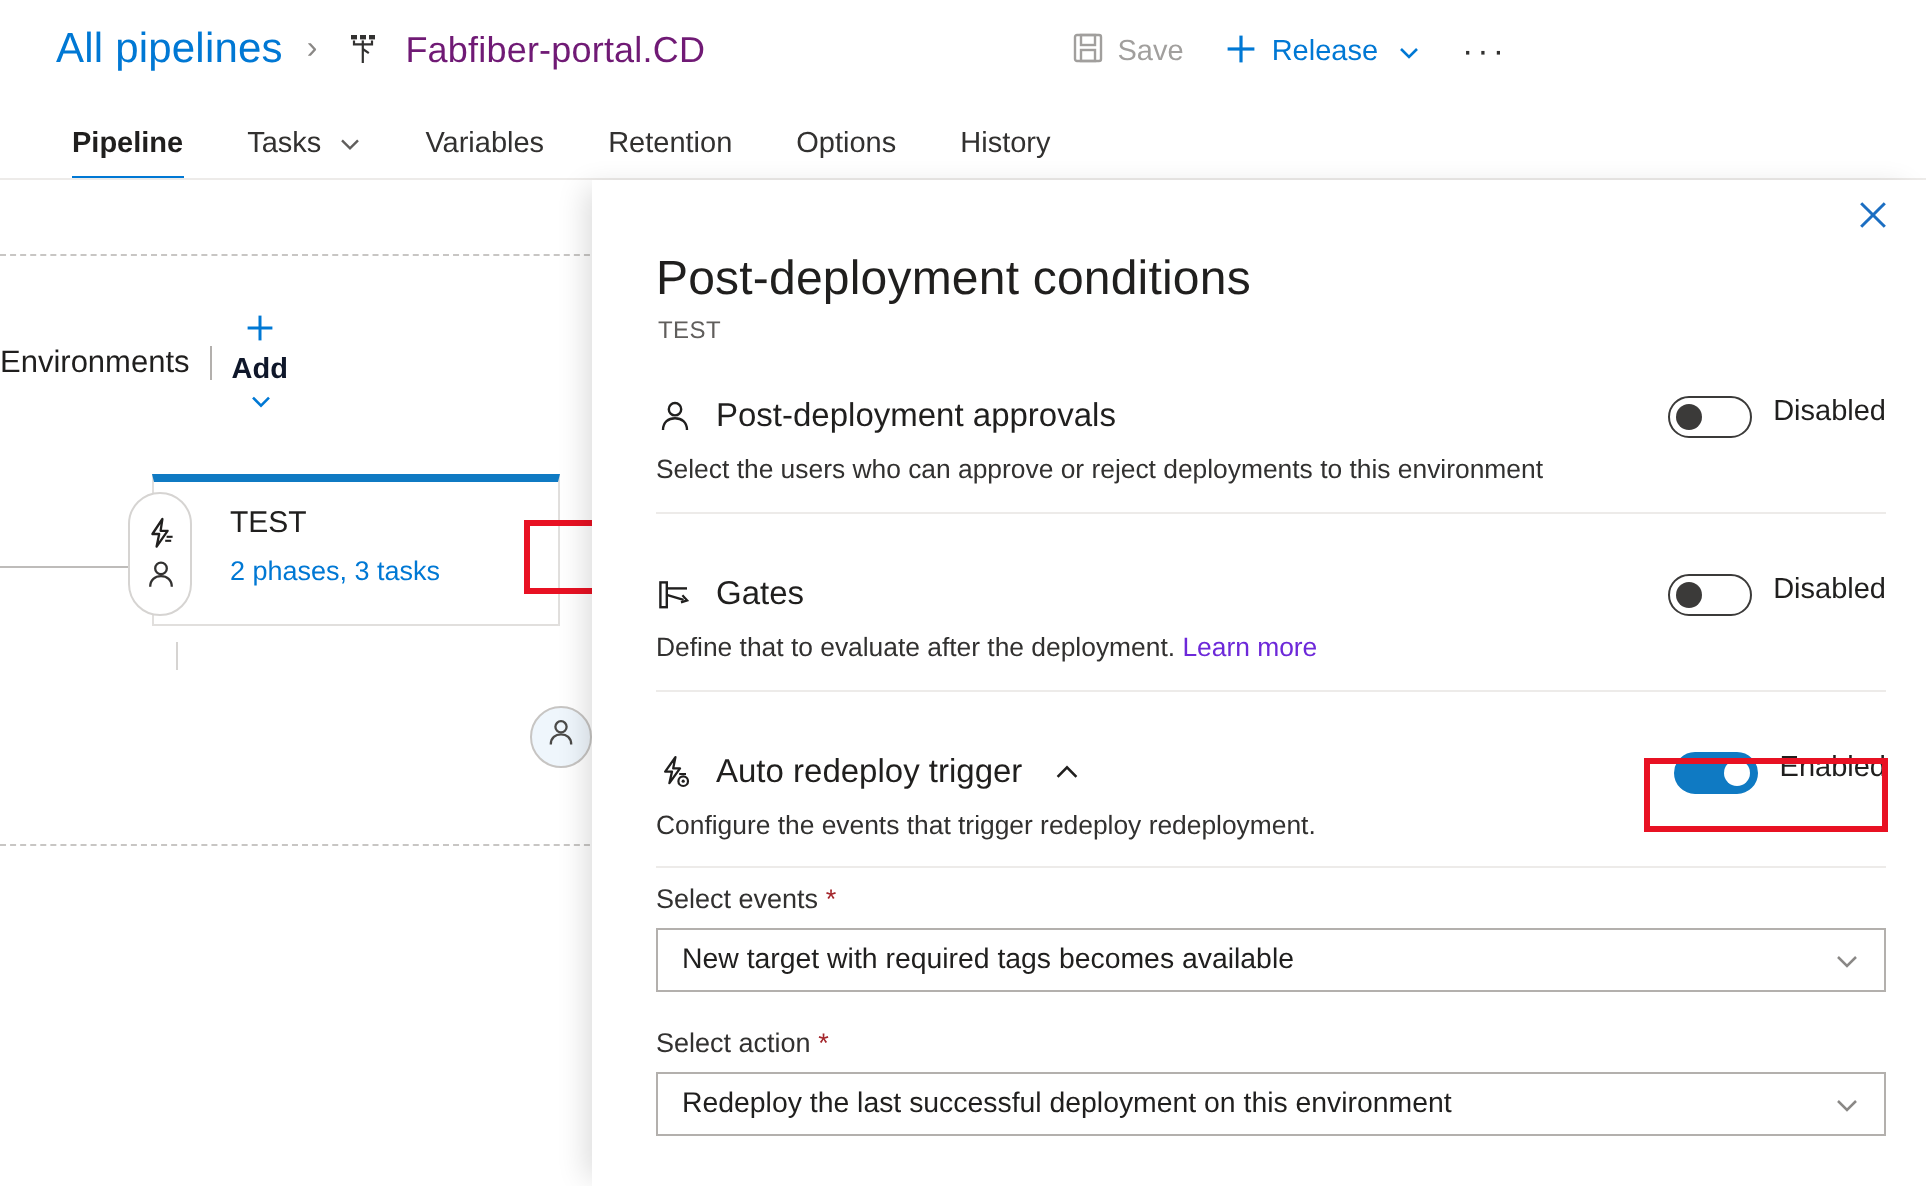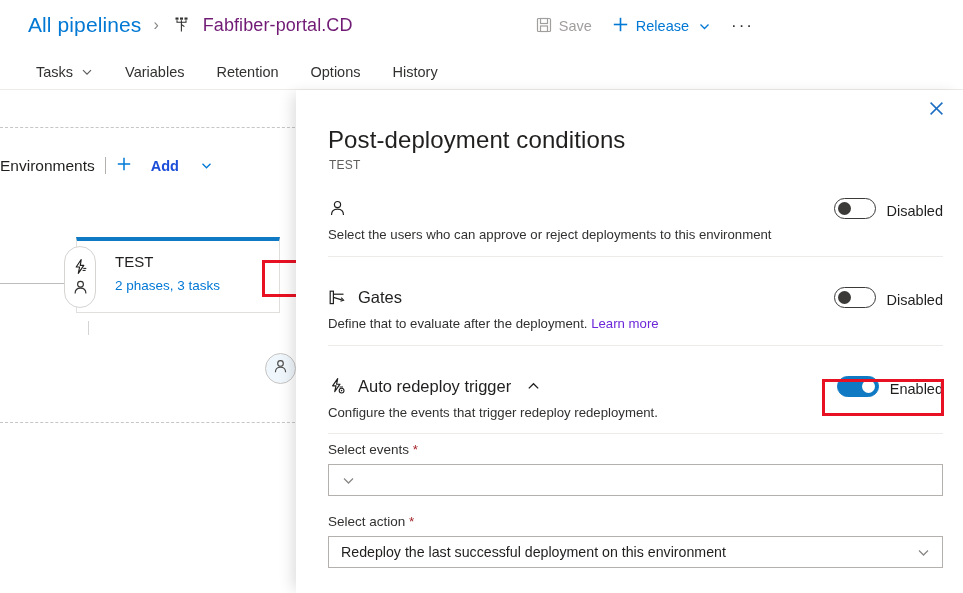--- a/index.html
+++ b/index.html
@@ -84,22 +84,22 @@
   .dash-line.b { top: 332px; }
 
   .env-head {
     position: absolute; left: 0; top: 66px;
     display: flex; align-items: center; gap: 10px;
     font-size: 15px;
   }
   .env-head-label { color: #201f1e; font-size: 15.5px; }
   .env-head-div { width: 1px; height: 17px; background: #b3b0ad; }
   .env-add {
-    display: flex; align-items: center; gap: 19px; color: #1d4ed8;
-    font-weight: bold; font-size: 14.5px; cursor: pointer;
+    display: flex; align-items: center; gap: 1px; color: #0f172a;
+    font-weight: bold; font-size: 14.5px; cursor: pointer; flex-direction: column;
   }
 
   .connector {
     position: absolute; left: 0; top: 193px; width: 66px; height: 1px;
     background: #bebcba;
   }
   .connector-down {
     position: absolute; left: 88px; top: 231px; width: 1px; height: 14px;
     background: #d6d4d2;
   }
@@ -186,21 +186,21 @@
   .sec-icon { display: flex; align-items: center; justify-content: center; width: 19px; }
   .sec-title { font-size: 16.5px; color: #201f1e; }
   .sec-caret { display: flex; align-items: center; margin-left: 4px; cursor: pointer; }
 
   .sec-desc {
     margin-top: 6px; font-size: 13.2px; color: #323130;
   }
   .sec-desc a { color: #6d28d9; text-decoration: none; cursor: pointer; }
 
   .toggle-wrap {
-    display: flex; align-items: flex-end; gap: 11px;
+    display: flex; align-items: flex-start; gap: 11px;
   }
   .toggle {
     width: 42px; height: 21px; border-radius: 11px;
     border: 1px solid #3b3a39; background: #fff;
     display: flex; align-items: center;
     padding: 0 3px; cursor: pointer;
   }
   .toggle .knob {
     width: 13px; height: 13px; border-radius: 50%;
     background: #3b3a39;
@@ -287,20 +287,23 @@
         <svg width="13" height="13" viewBox="0 0 13 13">
           <polyline points="2.5,4.5 6.5,8.5 10.5,4.5" fill="none" stroke="#0078d4" stroke-width="1.3"></polyline>
         </svg>
       </span>
     </div>
 
     <div class="tb-ellipsis">···</div>
   </div>
 
   <div class="tabs">
+    <div class="tab active">
+      <span>Pipeline</span>
+    </div>
     <div class="tab">
       <span>Tasks</span>
       <span class="chev-sm">
         <svg width="12" height="12" viewBox="0 0 12 12">
           <polyline points="2,4.2 6,8.2 10,4.2" fill="none" stroke="#605e5c" stroke-width="1.2"></polyline>
         </svg>
       </span>
     </div>
     <div class="tab">
       <span>Variables</span>
@@ -392,20 +395,21 @@
 
     <div class="section s1">
       <div class="sec-row">
         <div class="sec-left">
           <span class="sec-icon">
             <svg width="19" height="19" viewBox="0 0 19 19">
               <circle cx="9.5" cy="5.6" r="3.1" fill="none" stroke="#201f1e" stroke-width="1.2"></circle>
               <path d="M3.5 16 C3.5 12.1 6.2 10.1 9.5 10.1 C12.8 10.1 15.5 12.1 15.5 16" fill="none" stroke="#201f1e" stroke-width="1.2"></path>
             </svg>
           </span>
+          <span class="sec-title">Post-deployment approvals</span>
         </div>
         <div class="toggle-wrap">
           <div class="toggle">
             <span class="knob"></span>
           </div>
           <span class="toggle-label">Disabled</span>
         </div>
       </div>
       <div class="sec-desc">
         <span>Select the users who can approve or reject deployments to this environment</span>
@@ -471,20 +475,21 @@
     </div>
     <div class="sec-divider d3"></div>
     <div class="red-box-toggle"></div>
 
     <div class="field f1">
       <div class="field-label">
         <span>Select events</span>
         <span class="req">*</span>
       </div>
       <div class="dropdown">
+        <span class="dropdown-val">New target with required tags becomes available</span>
         <span class="dropdown-caret">
           <svg width="15" height="15" viewBox="0 0 15 15">
             <polyline points="3,5.5 7.5,10 12,5.5" fill="none" stroke="#8a8886" stroke-width="1.25"></polyline>
           </svg>
         </span>
       </div>
     </div>
 
     <div class="field f2">
       <div class="field-label">

